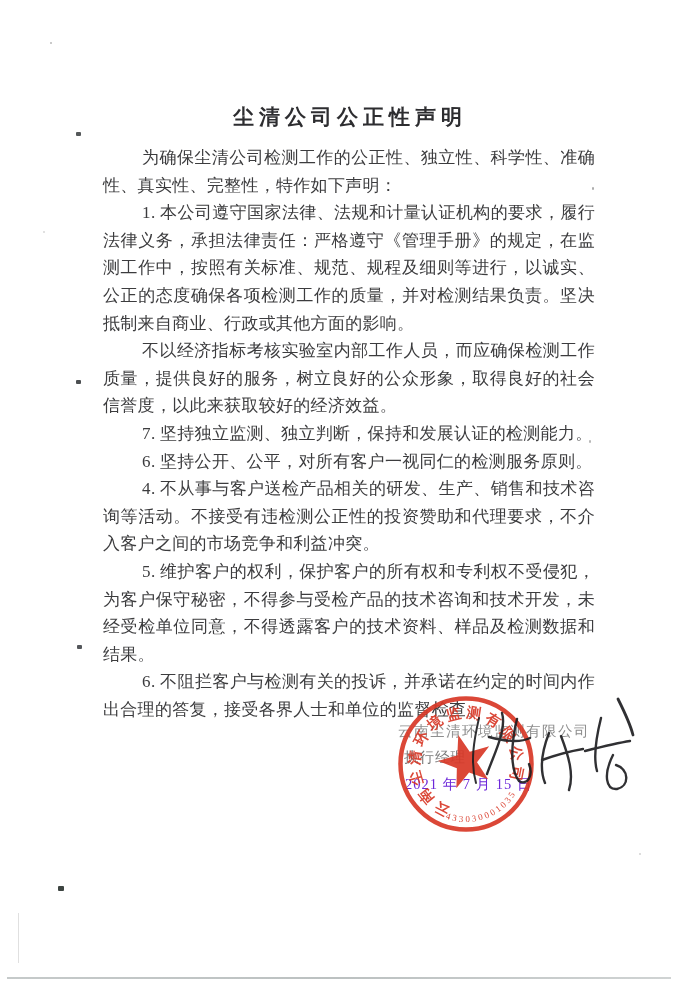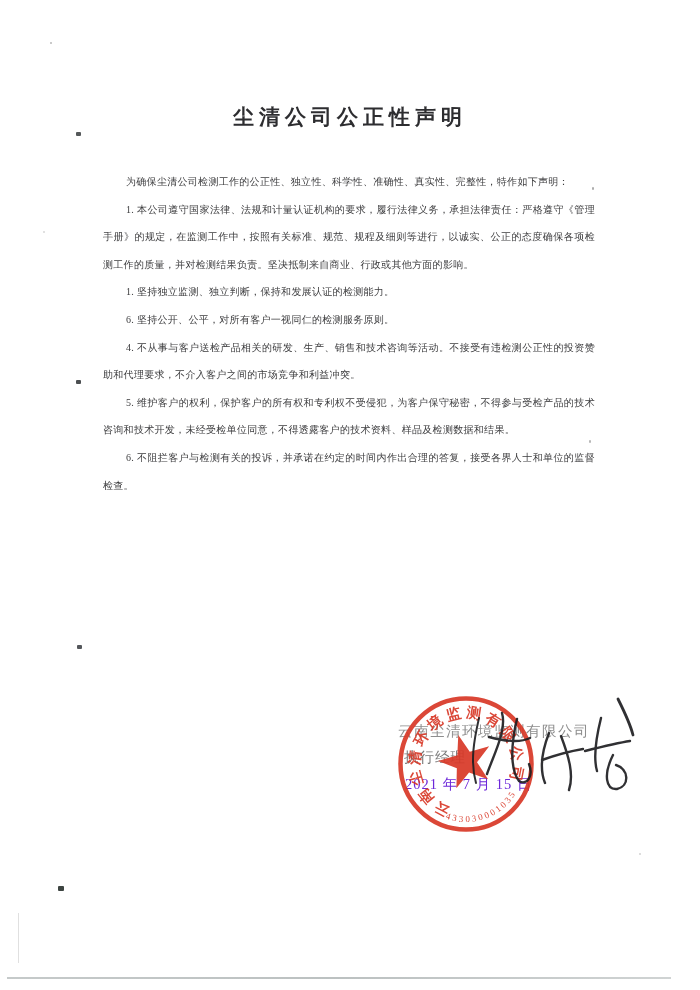--- a/index.html
+++ b/index.html
@@ -17,26 +17,25 @@
     font-size:21px;
     font-weight:bold;
     letter-spacing:5px;
     color:#2d2d30;
     margin:0;
   }
   .body-text{
     position:absolute;
     left:103px;top:144px;
     width:492px;
-    font-size:10px;
+    font-size:17px;
     line-height:27.6px;
     color:#3c3c3e;
     text-align:justify;
     letter-spacing:0.3px;
-    margin-top:24px;
   }
   .body-text p{
     margin:0;
     text-indent:2.3em;
   }
   .sig-block{position:absolute;left:0;top:0;width:700px;height:990px;pointer-events:none;}
   .sig-company{
     position:absolute;left:398px;top:722px;
     font-size:14.5px;color:#8e8e8e;letter-spacing:1.5px;white-space:nowrap;
   }
@@ -63,21 +62,22 @@
 </head>
 <body>
 
 <div class="page">
 
   <h1 class="doc-title">尘清公司公正性声明</h1>
 
   <div class="body-text">
     <p>为确保尘清公司检测工作的公正性、独立性、科学性、准确性、真实性、完整性，特作如下声明：</p>
     <p>1. 本公司遵守国家法律、法规和计量认证机构的要求，履行法律义务，承担法律责任：严格遵守《管理手册》的规定，在监测工作中，按照有关标准、规范、规程及细则等进行，以诚实、公正的态度确保各项检测工作的质量，并对检测结果负责。坚决抵制来自商业、行政或其他方面的影响。</p>
-    <p>1. 坚持独立监测、独立判断，保持和发展认证的检测能力。</p>
+    <p>不以经济指标考核实验室内部工作人员，而应确保检测工作质量，提供良好的服务，树立良好的公众形象，取得良好的社会信誉度，以此来获取较好的经济效益。</p>
+    <p>7. 坚持独立监测、独立判断，保持和发展认证的检测能力。</p>
     <p>6. 坚持公开、公平，对所有客户一视同仁的检测服务原则。</p>
     <p>4. 不从事与客户送检产品相关的研发、生产、销售和技术咨询等活动。不接受有违检测公正性的投资赞助和代理要求，不介入客户之间的市场竞争和利益冲突。</p>
     <p>5. 维护客户的权利，保护客户的所有权和专利权不受侵犯，为客户保守秘密，不得参与受检产品的技术咨询和技术开发，未经受检单位同意，不得透露客户的技术资料、样品及检测数据和结果。</p>
     <p>6. 不阻拦客户与检测有关的投诉，并承诺在约定的时间内作出合理的答复，接受各界人士和单位的监督检查。</p>
   </div>
 
   <div class="sig-block">
     <span class="sig-company">云南尘清环境监测有限公司</span>
     <span class="sig-label">执行经理：</span>
     <span class="sig-date">2021 年 7 月 15 日</span>

